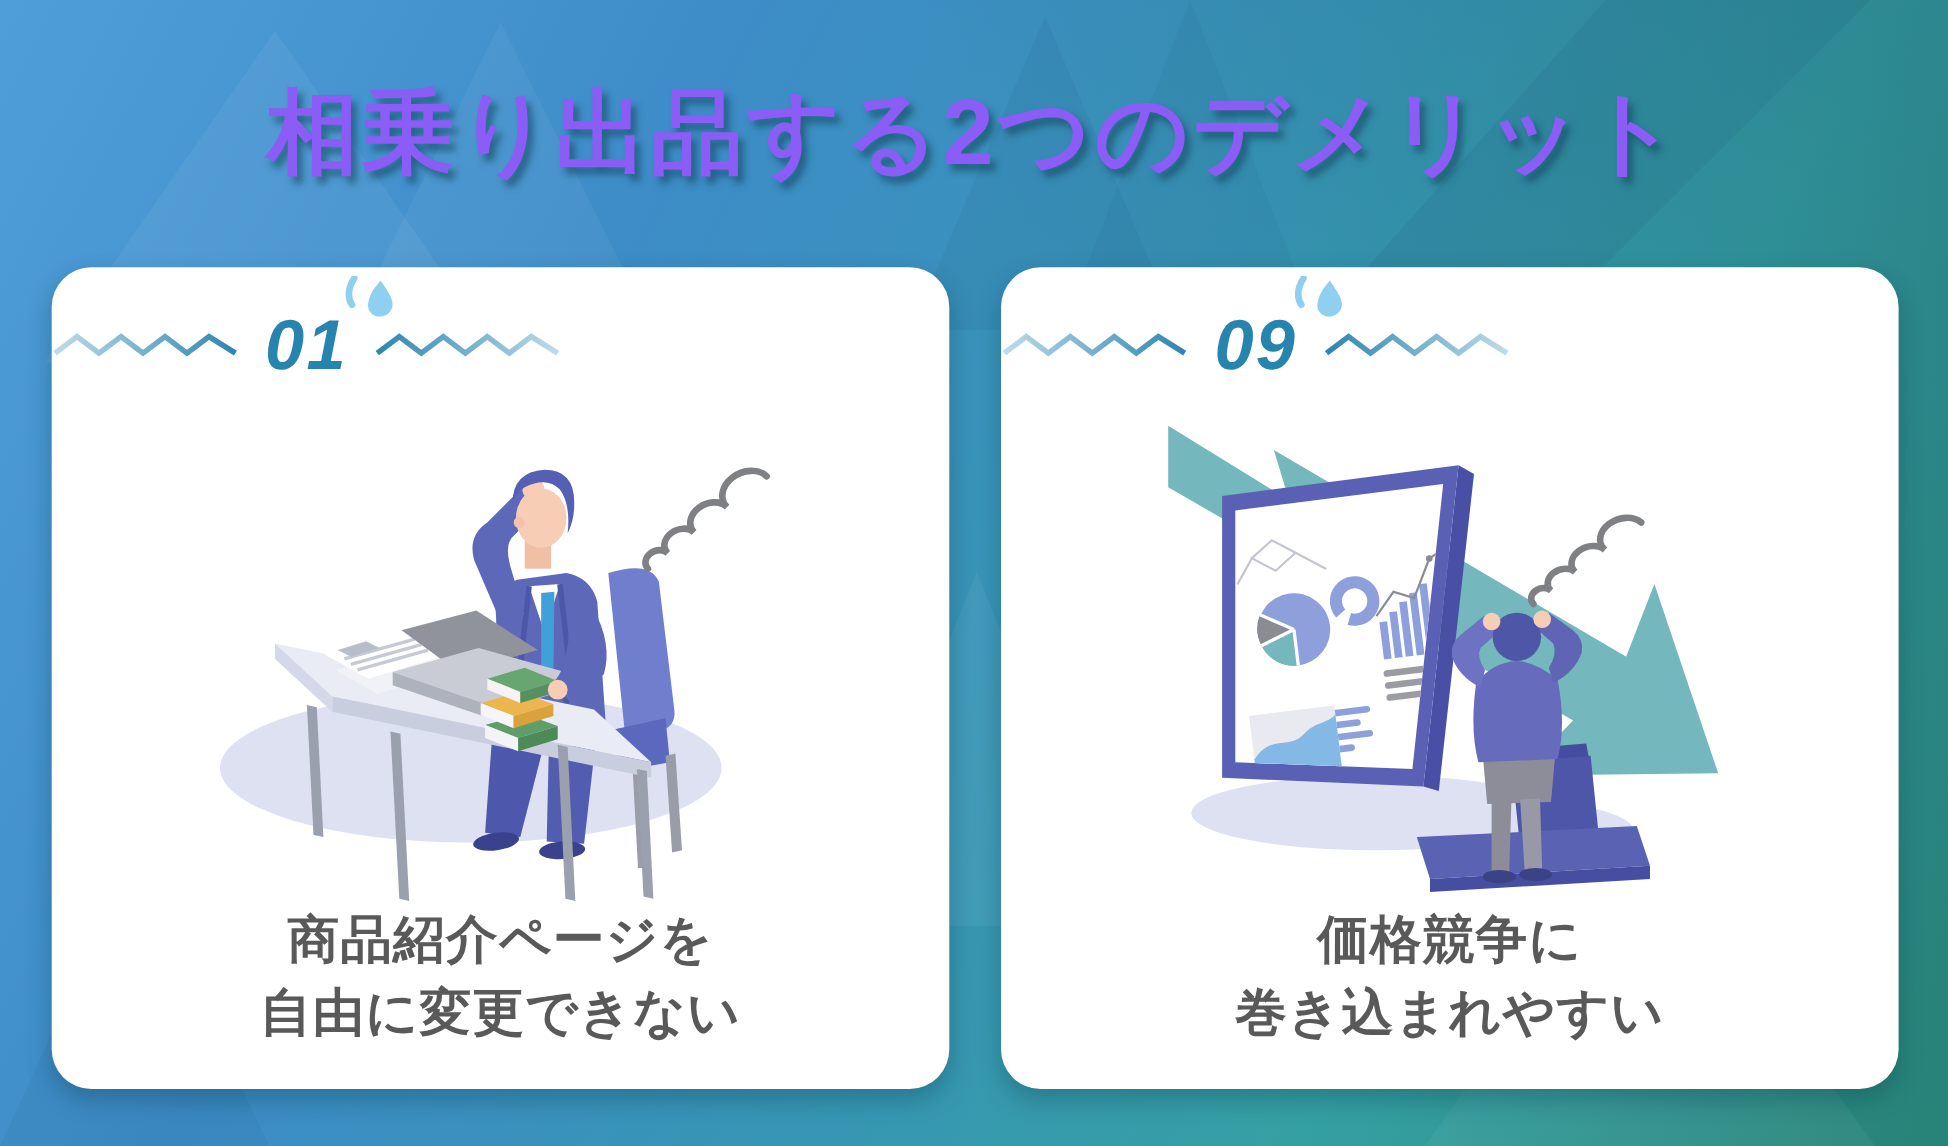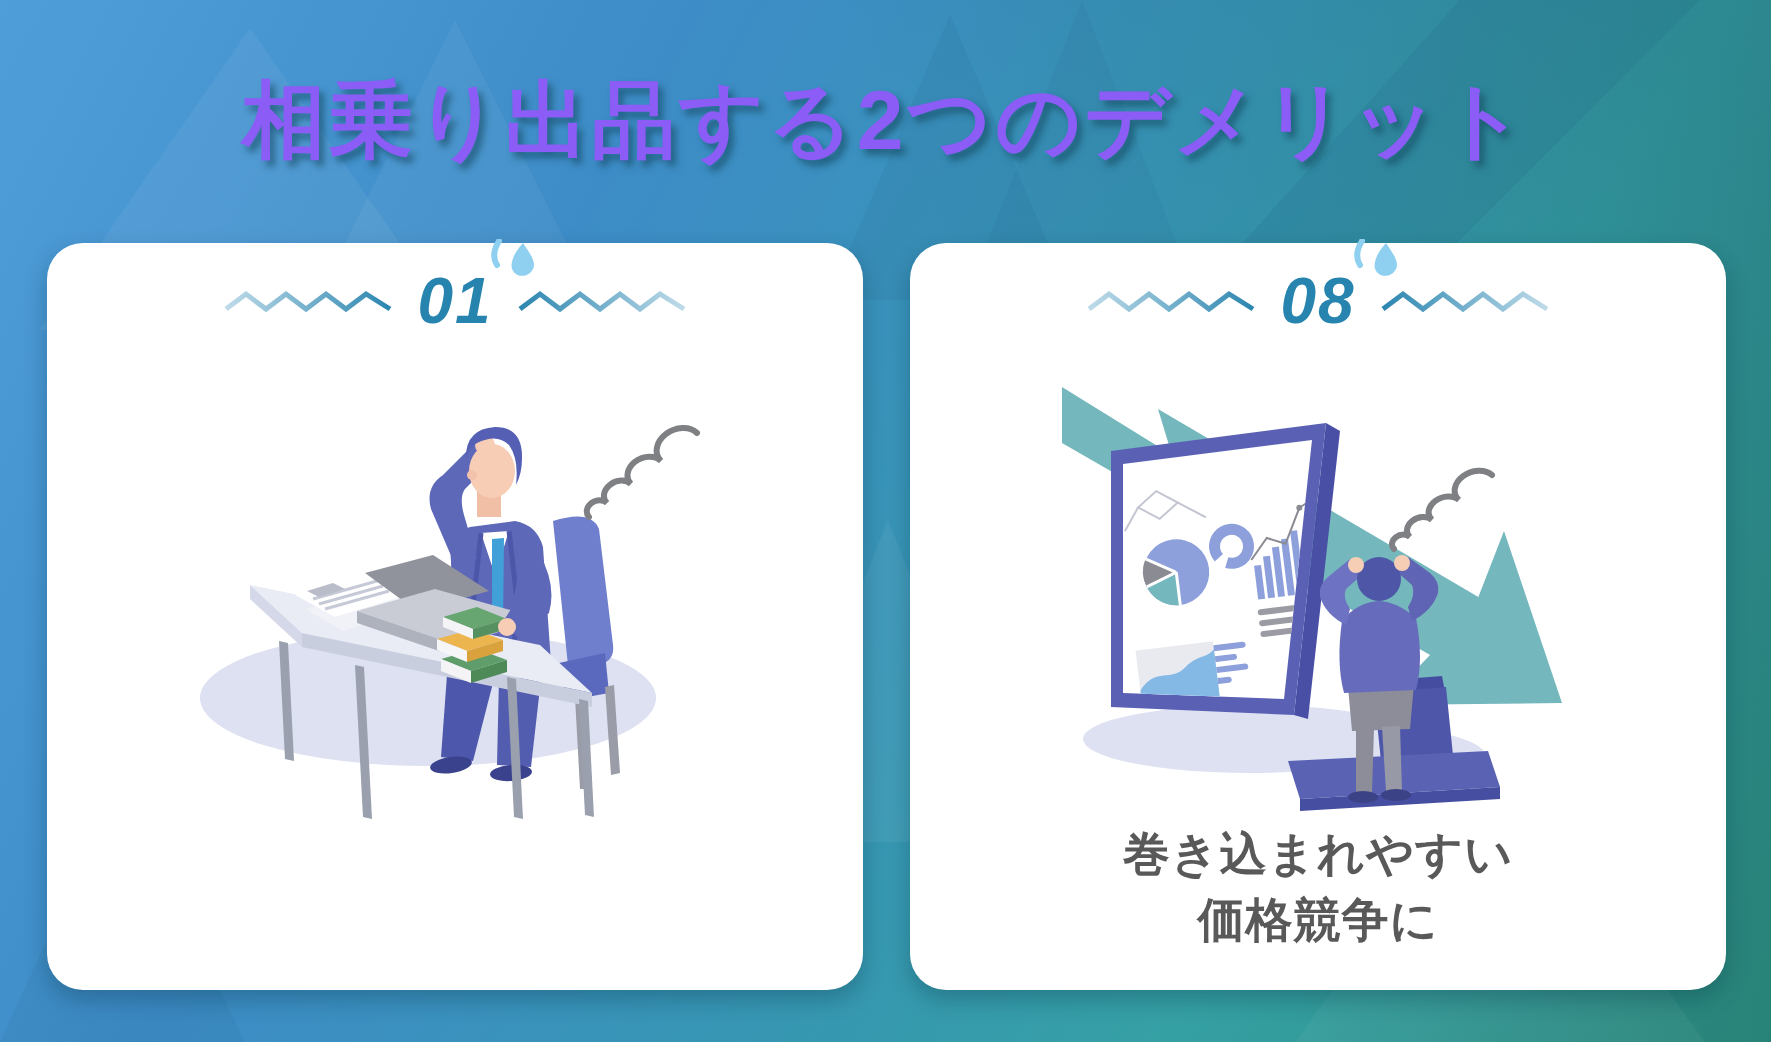--- a/index.html
+++ b/index.html
@@ -20,22 +20,22 @@
     white-space:nowrap;
   }
   .card{
     position:absolute; top:243px; width:816px; height:747px;
     background:#ffffff; border-radius:36px;
     box-shadow:0 10px 22px rgba(8,50,66,0.30);
   }
   .card-1{ left:47px; }
   .card-2{ left:910px; }
   .card-header{
-    position:relative; margin-top:16px; height:84px;
-    display:flex; align-items:center; justify-content:center; gap:24px;
+    position:relative; margin-top:28px; height:84px;
+    display:flex; align-items:center; gap:24px;
   }
   .num-wrap{ position:relative; display:inline-block; }
   .card-number{
     font-style:italic; font-weight:bold; font-size:64px;
     color:#2684ae; letter-spacing:2px; line-height:1;
   }
   .drops{ position:absolute; top:-30px; right:-50px; }
   .illus{ position:absolute; top:120px; }
   .card-1 .illus{ left:108px; }
   .card-2 .illus{ left:116px; }
@@ -148,35 +148,39 @@
     <path d="M288,254 L322,244 L352,256 L318,266 Z" fill="#67a671"></path>
     <path d="M288,254 L318,266 L318,276 L288,264 Z" fill="#f4f4f6"></path>
     <path d="M318,266 L352,256 L352,266 L318,276 Z" fill="#569060"></path>
 
     <path d="M390,226 Q394,244 386,256 L362,274 L348,258 Q358,246 360,232 Z" fill="#5d68b9"></path>
     <circle cx="352" cy="264" r="9" fill="#f8cdb6"></circle>
 
     <path d="M434,154 a11,9 -25 1 1 18,-14 a14,11 -25 1 1 24,-19 a18,14 -25 1 1 30,-23 a22,17 -25 1 1 36,-28" stroke="#7f8084" stroke-width="6" fill="none" stroke-linecap="round"></path>
   </svg>
 
+  <div class="caption">
+    <div>商品紹介ページを</div>
+    <div>自由に変更できない</div>
+  </div>
 </section>
 
 <section class="card card-2">
   <div class="card-header">
     <svg width="170" height="30" viewBox="0 0 170 30">
       <defs>
           <linearGradient id="zg2l" x1="0" y1="0" x2="1" y2="0">
         <stop offset="0" stop-color="#bedbe9"></stop>
             <stop offset="1" stop-color="#2c86b0"></stop>
       </linearGradient>
         </defs>
       <polyline points="3,23 23,8 43,23 63,8 83,23 103,8 123,23 143,8 167,23" fill="none" stroke="url(#zg2l)" stroke-width="5"></polyline>
     </svg>
     <span class="num-wrap">
-      <span class="card-number">08</span>
+      <span class="card-number">09</span>
       <svg class="drops" width="54" height="46" viewBox="0 0 54 46">
         <path d="M34,4 C42,16 50,26 41,34 C32,41 20,34 23,23 C25,14 30,9 34,4 Z" fill="#8fd0f0"></path>
         <path d="M10,2 C5,10 3,18 8,26" stroke="#8fd0f0" stroke-width="6" fill="none" stroke-linecap="round"></path>
       </svg>
     </span>
     <svg width="170" height="30" viewBox="0 0 170 30">
       <defs>
           <linearGradient id="zg2r" x1="0" y1="0" x2="1" y2="0">
         <stop offset="0" stop-color="#2c86b0"></stop>
             <stop offset="1" stop-color="#bedbe9"></stop>
@@ -248,16 +252,16 @@
     <path d="M320,262 Q300,252 294,234 Q292,222 302,214 L324,196 L338,210 L320,226 Q316,234 324,246 Z" fill="#6d73c2"></path>
     <path d="M386,258 Q406,248 412,230 Q414,218 404,210 L382,194 L370,208 L386,222 Q390,232 382,244 Z" fill="#5f65b4"></path>
     <circle cx="353" cy="216" r="22" fill="#4e56a8"></circle>
     <circle cx="330" cy="202" r="8" fill="#f6cdb5"></circle>
     <circle cx="376" cy="200" r="8" fill="#f6cdb5"></circle>
 
     <path d="M368,186 a10,8 -20 1 1 16,-12 a13,10 -20 1 1 22,-17 a16,12 -20 1 1 27,-20 a20,15 -20 1 1 33,-25" stroke="#7f8084" stroke-width="6" fill="none" stroke-linecap="round"></path>
   </svg>
 
   <div class="caption">
+    <div>価格競争に</div>
     <div>巻き込まれやすい</div>
-    <div>価格競争に</div>
   </div>
 </section>
 
 </body></html>

